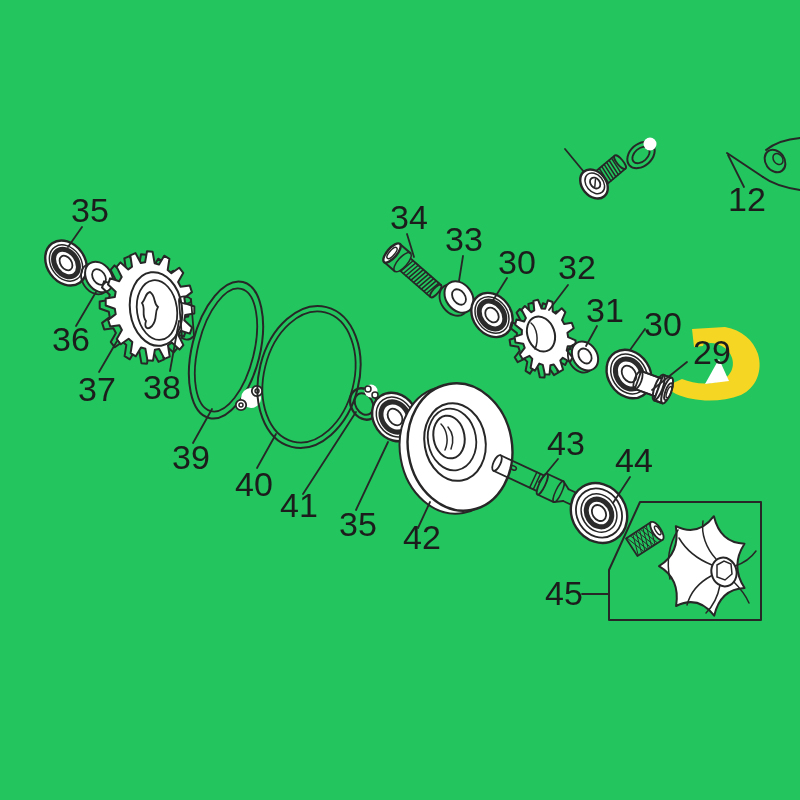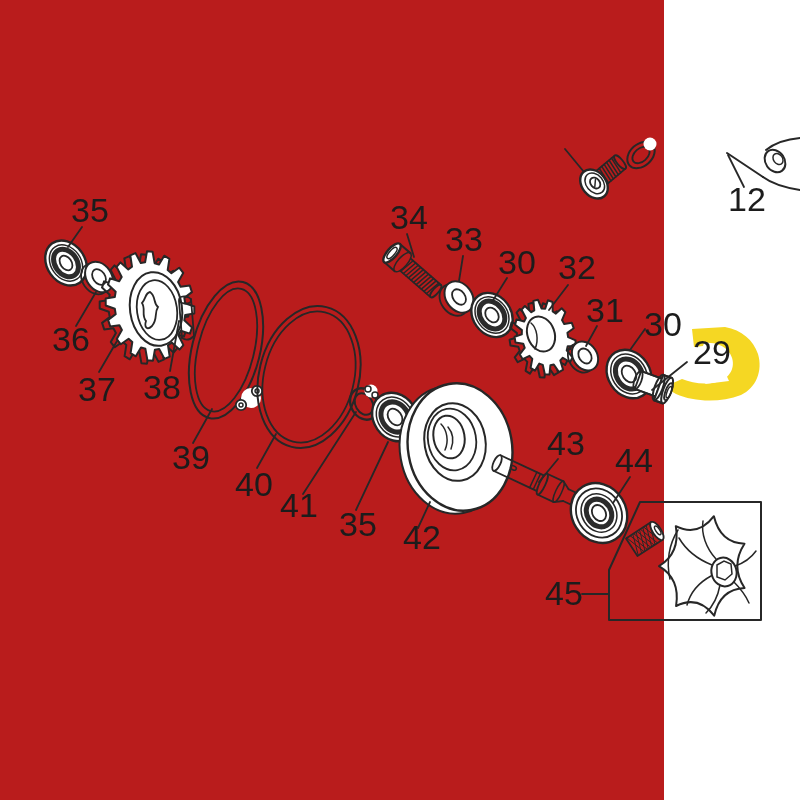--- a/index.html
+++ b/index.html
@@ -1,16 +1,16 @@
 <!DOCTYPE html>
 <html><head>
 <meta charset="utf-8">
 <style>
   html,body{margin:0;padding:0;background:#ffffff;}
-  .stage{width:664px;height:800px;position:relative;background:#b91c1c;font-family:"Liberation Sans",sans-serif;}
+  .stage{width:800px;height:800px;position:relative;background:#22c55e;font-family:"Liberation Sans",sans-serif;}
   .ln{stroke:#272727;fill:none;stroke-width:2;stroke-linecap:round;stroke-linejoin:round;}
   .ln15{stroke:#272727;fill:none;stroke-width:1.5;stroke-linecap:round;}
   .ln18{stroke:#272727;fill:none;stroke-width:1.8;stroke-linecap:round;}
   .ln24{stroke:#272727;fill:none;stroke-width:2.4;stroke-linecap:round;stroke-linejoin:round;}
   .dark{stroke:#2b2b2b;fill:none;stroke-width:5;}
   .wf{fill:#ffffff;}
   .knurl{stroke:#272727;stroke-width:0.9;fill:none;}
   .lbl{font-family:"Liberation Sans",sans-serif;font-size:34px;fill:#1c1c1c;text-anchor:middle;}
 </style>
 </head>

